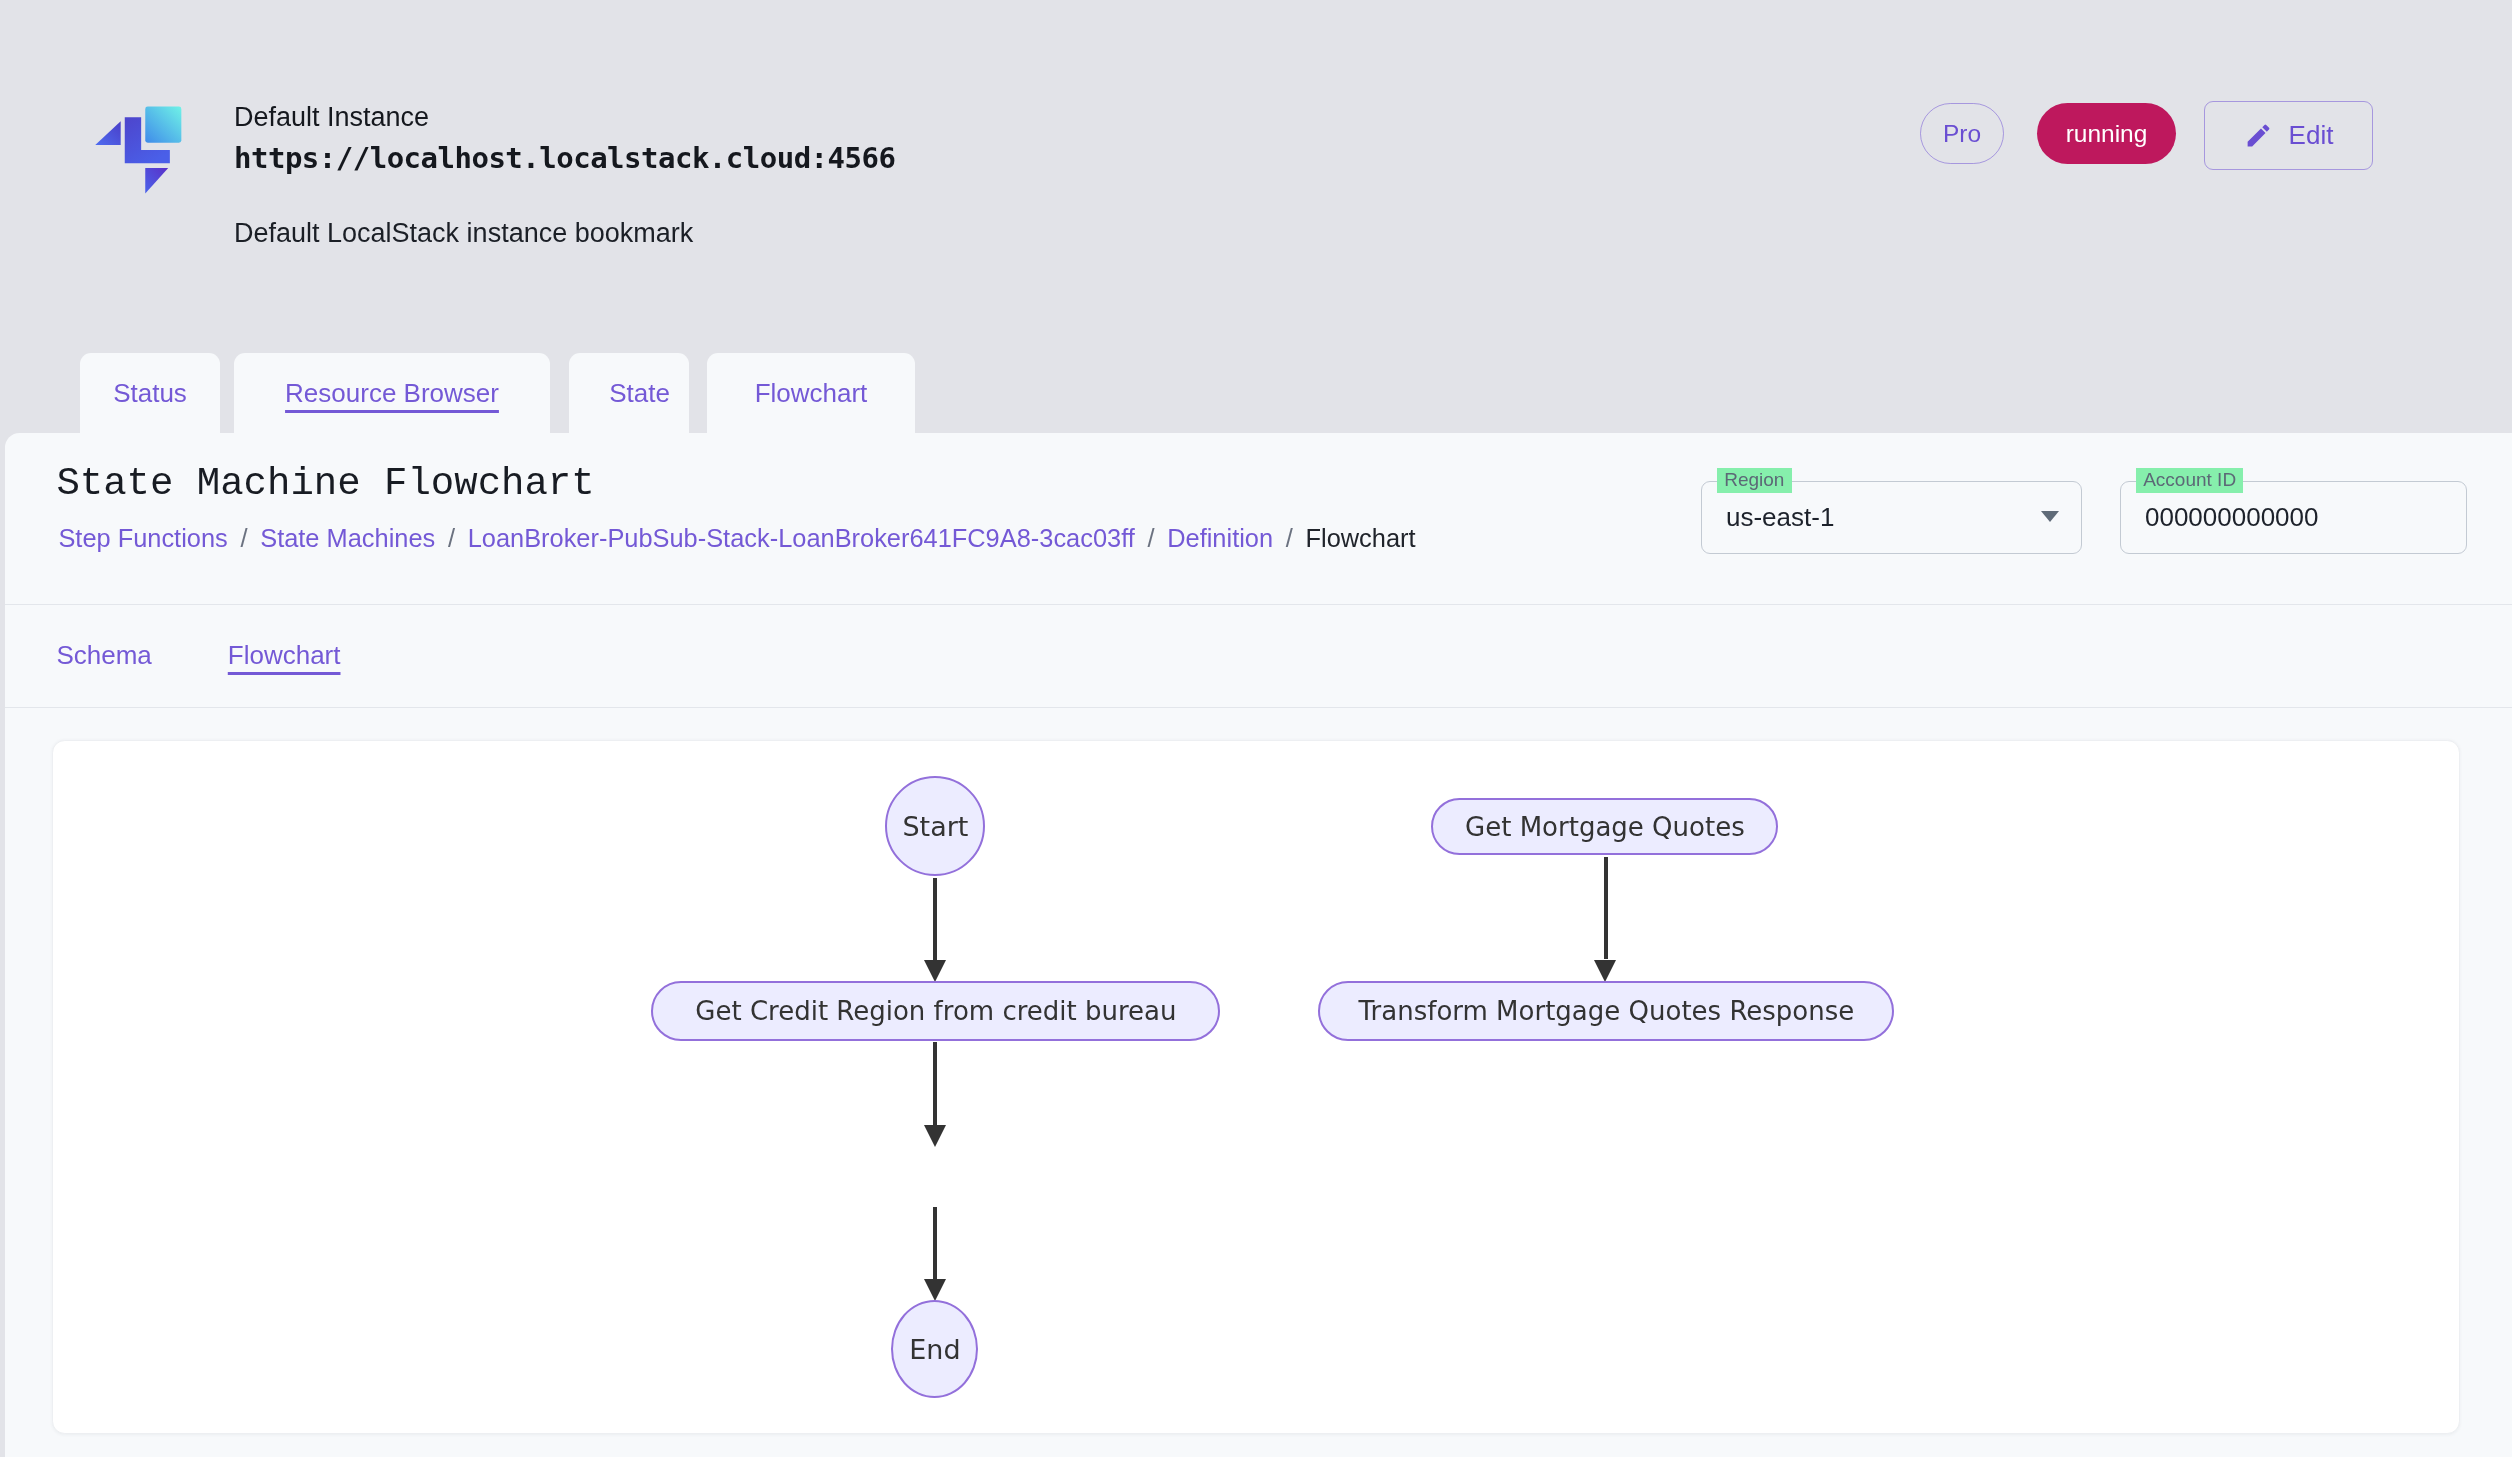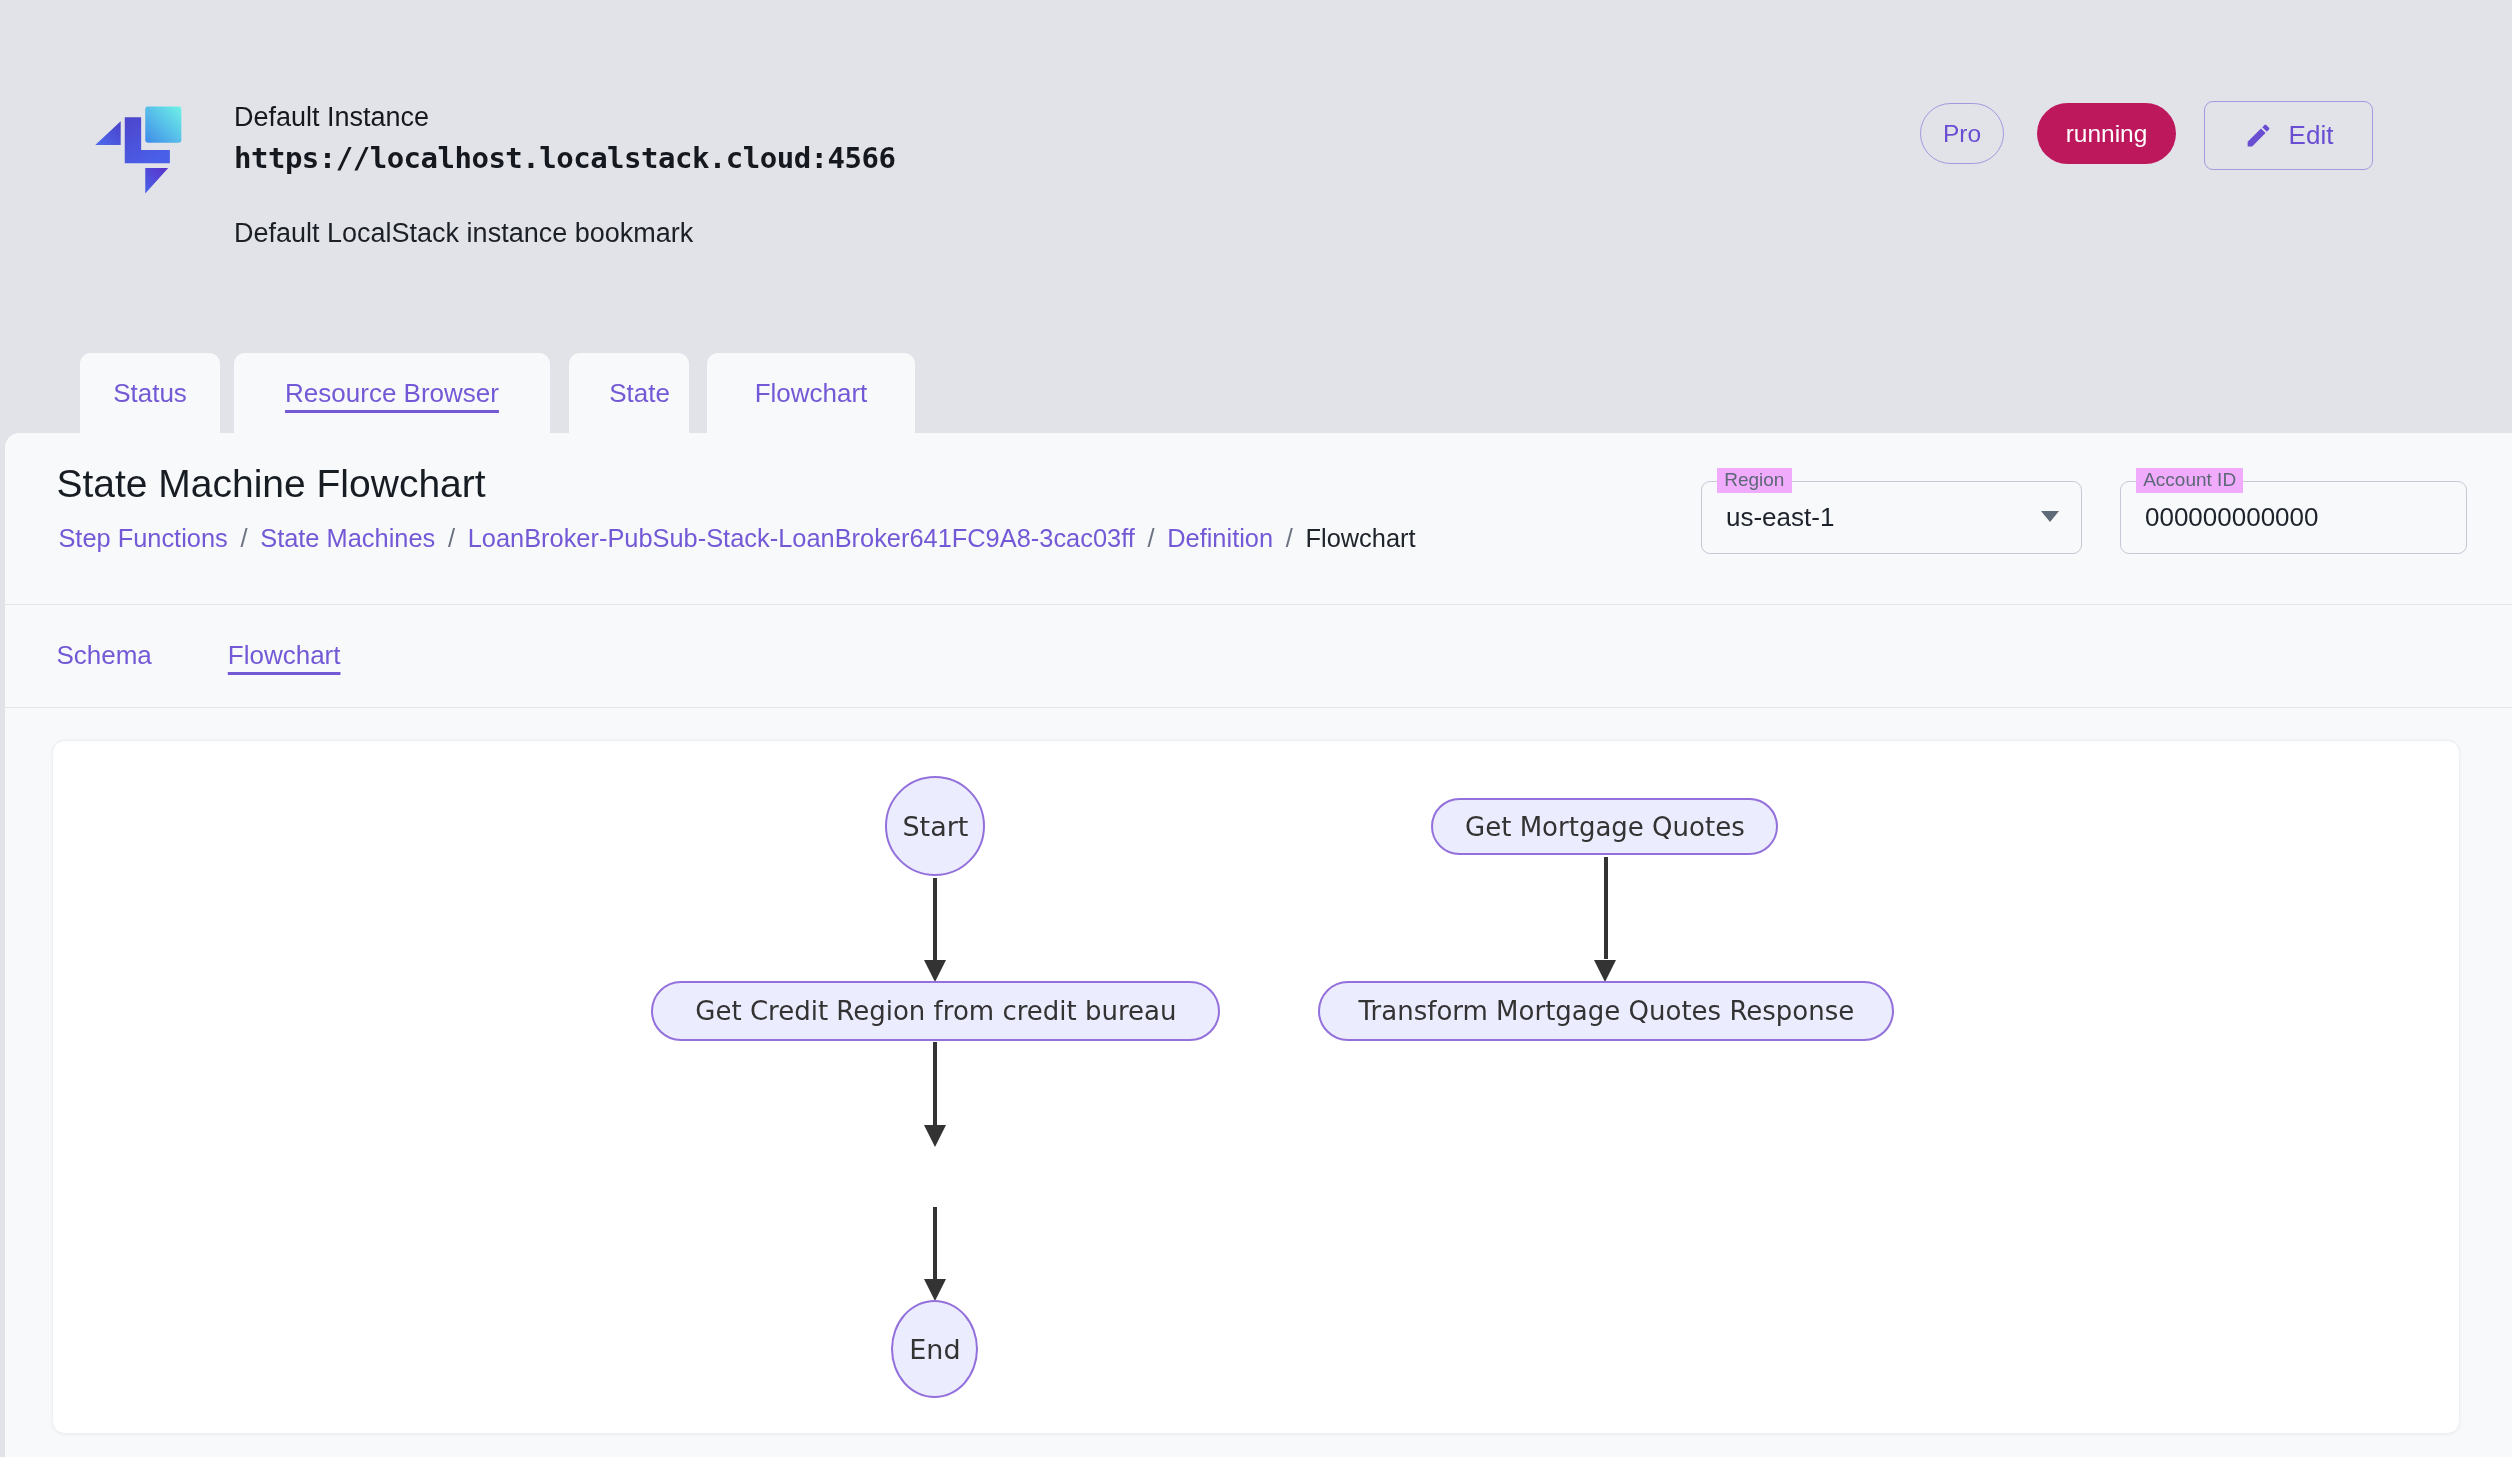--- a/index.html
+++ b/index.html
@@ -39,33 +39,33 @@
     border-radius: 11px 11px 0 0; display: flex; align-items: center; justify-content: center;
     color: #7459D6; font-size: 26px; cursor: pointer;
   }
   .tab.active span { text-decoration: underline; text-decoration-thickness: 2.7px; text-underline-offset: 8.2px; }
 
   
   .panel {
     position: absolute; left: 5.4px; top: 433px; width: 2507px; height: 1024px;
     background: #F7F9FB; border-top-left-radius: 14.5px;
   }
-  .page-title { position: absolute; left: 51px; top: 29px; font-size: 39px; font-weight: 400; color: #181C23; }
+  .page-title { position: absolute; left: 51px; top: 29px; font-size: 39px; font-weight: 400; color: #181C23; font-family: Liberation Mono, monospace; }
   .breadcrumb { position: absolute; left: 53px; top: 91px; font-size: 25.4px; display: flex; gap: 12.7px; align-items: center; white-space: nowrap; }
   .breadcrumb a { color: #7459D6; text-decoration: none; cursor: pointer; }
   .breadcrumb .sep { color: #6B7280; }
   .breadcrumb .current { color: #20242B; }
 
   .outlined {
     position: absolute; top: 48px; height: 73px;
     border: 1.8px solid #C3CAD3; border-radius: 9px; background: transparent;
     display: flex; align-items: center;
   }
   .outlined .notch-label {
-    position: absolute; top: -13.6px; left: 14.5px; background: #f0abfc; padding: 0 7.3px;
+    position: absolute; top: -13.6px; left: 14.5px; background: #86efac; padding: 0 7.3px;
     font-size: 19px; color: #5C6876; line-height: 1.3;
   }
   .field-region { left: 1696px; width: 381px; cursor: pointer; }
   .field-account { left: 2115px; width: 347px; }
   .field-value { padding: 0 23.6px; font-size: 26px; color: #1d222b; }
   .dd-arrow {
     position: absolute; right: 22px; top: 29px; width: 0; height: 0;
     border-left: 9px solid transparent; border-right: 9px solid transparent;
     border-top: 11px solid #5f6b78;
   }

